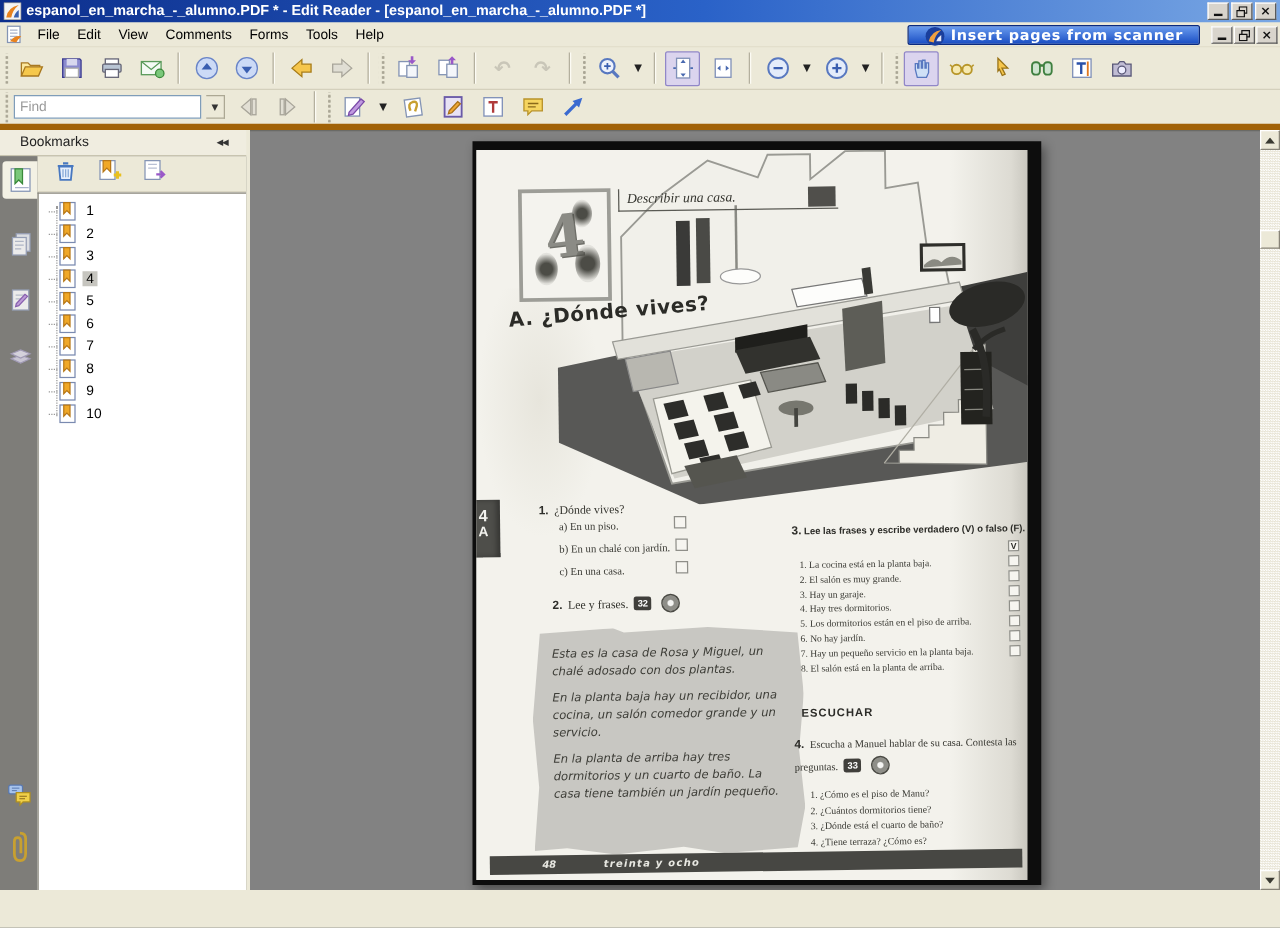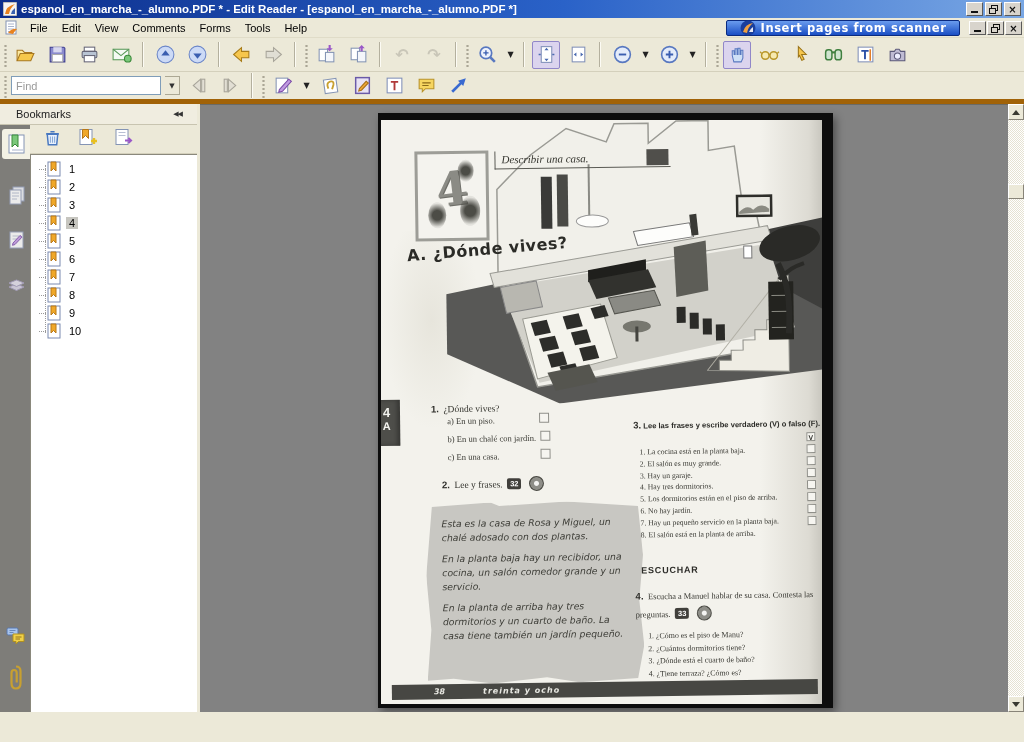--- a/index.html
+++ b/index.html
@@ -19,21 +19,21 @@
     display:flex; align-items:center; justify-content:center; font:bold 10px "DejaVu Sans",sans-serif; color:#111; }
   .winbtn svg { display:block; }
 
   
   .menubar { position:absolute; left:0; top:18px; width:1024px; height:20px; background:#ece9d8;
     display:flex; align-items:center; padding-left:3px; border-bottom:1px solid #e0dcc8; }
   .micon { width:15px; height:15px; margin:0 4px 0 1px; }
   .menu-item { font:11px "Liberation Sans",sans-serif; color:#000; padding:2px 7px; }
   .banner { position:absolute; right:64px; top:2px; height:16px; width:234px;
     background:linear-gradient(#6a9cee,#1a4ec4); border:1px solid #0a2a80; border-radius:2px;
-    display:flex; align-items:center; justify-content:center; gap:5px; }
+    display:flex; justify-content:center; gap:5px; }
   .banner span { color:#fff; font:bold 11.5px "DejaVu Sans",sans-serif; letter-spacing:.6px; white-space:nowrap; }
   .mdibtns { position:absolute; right:2px; top:3px; display:flex; gap:1px; }
 
   
   .toolbar { position:absolute; left:0; width:1024px; background:#ece9d8; display:flex; align-items:center;
     padding-left:2px; gap:4px; border-bottom:1px solid #d4d0bc; }
   .row1 { top:38px; height:34px; }
   .row2 { top:72px; height:32px; border-bottom:5px solid #a16207; }
   .grip { width:5px; height:24px; flex:0 0 auto;
     background-image:radial-gradient(circle,#aaa695 1px,transparent 1.3px); background-size:5px 4px; background-position:1px 1px; }
@@ -709,21 +709,21 @@
               <span class="cd"></span>
             </div>
             <div class="x4q">
               <div>1. ¿Cómo es el piso de Manu?</div>
               <div>2. ¿Cuántos dormitorios tiene?</div>
               <div>3. ¿Dónde está el cuarto de baño?</div>
               <div>4. ¿Tiene terraza? ¿Cómo es?</div>
             </div>
 
             <div class="footband">
-              <span class="pn">38</span>
+              <span class="pn">48</span>
               <span class="pw">treinta y ocho</span>
             </div>
           </div>
         </div>
       </div>
     </div>
 
     <div class="vscroll">
       <div class="sbtn" style="top:0;">
           <svg width="8" height="5" viewBox="0 0 8 5">

